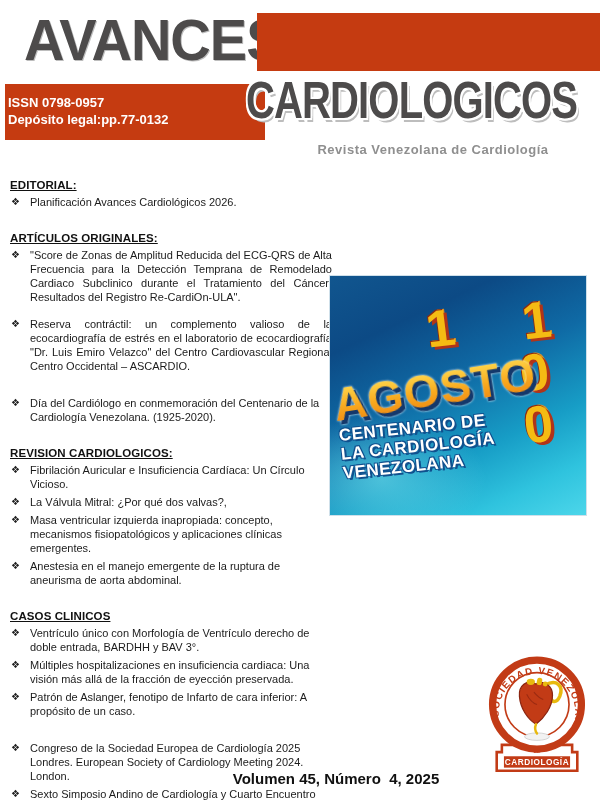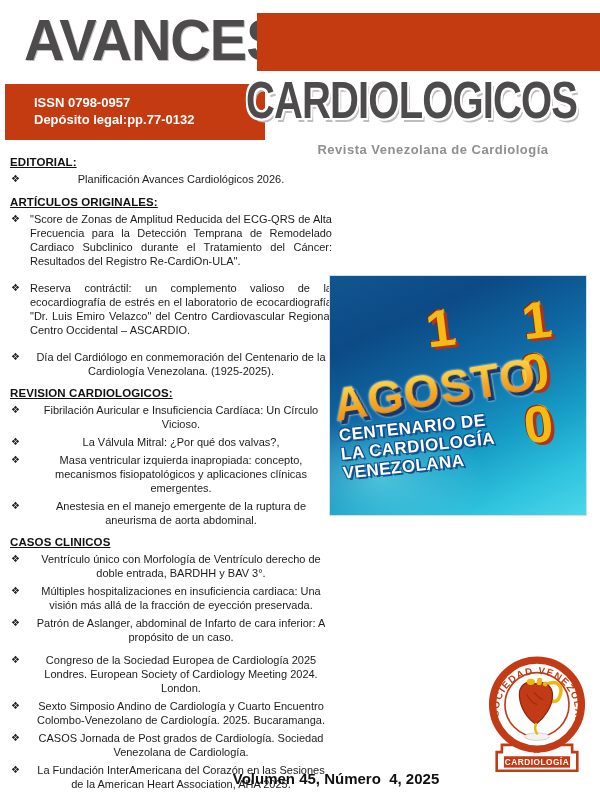--- a/index.html
+++ b/index.html
@@ -18,21 +18,21 @@
     text-shadow:1px 1px 0 #bdbdbd;
     white-space:nowrap;
   }
   .red-block-top{
     position:absolute;left:257px;top:13px;width:343px;height:58px;
     background:#c53b11;
   }
   .issn-banner{
     position:absolute;left:5px;top:84px;width:260px;height:56px;
     background:#c53b11;color:#ffffff;
-    padding:10px 0 0 29px;font-size:13px;font-weight:bold;line-height:17px;
+    padding:10px 0 0 3px;font-size:13px;font-weight:bold;line-height:17px;
   }
   .title-cardiologicos{
     position:absolute;left:246px;top:70px;z-index:3;
     font-size:46px;font-weight:bold;color:#4d4b4b;
     letter-spacing:-1px;transform:scaleX(0.87) scaleY(1.12);transform-origin:left top;
     white-space:nowrap;
     text-shadow:
       -2px -2px 0 #fff, 2px -2px 0 #fff, -2px 2px 0 #fff, 2px 2px 0 #fff,
       0 -2px 0 #fff, 0 2px 0 #fff, -2px 0 0 #fff, 2px 0 0 #fff,
       3px 3px 0 #bdbdbd;
@@ -40,31 +40,31 @@
   .subtitle{
     position:absolute;left:258px;top:142px;width:350px;z-index:3;
     text-align:center;color:#8f8f8f;font-size:13px;line-height:15px;
     letter-spacing:0.5px;font-weight:bold;
     text-shadow:1px 1px 0 #fff;
     white-space:nowrap;
   }
 
   
   .toc{position:absolute;left:8px;top:156px;width:324px;}
-  .toc-section{margin-bottom:9px;}
+  .toc-section{margin-bottom:9px;margin-top:23px;}
   .toc-heading{
     font-size:11.5px;font-weight:bold;text-decoration:underline;
     margin:0 0 4px 2px;color:#111;letter-spacing:0.1px;
   }
   .toc-item{display:flex;margin:0 0 4px 0;}
   .toc-bullet{
     flex:0 0 22px;text-align:left;padding-left:3px;
     font-size:10px;line-height:14px;color:#222;
   }
-  .toc-text{flex:1;font-size:11px;line-height:14px;color:#1b1b1b;text-align:center;}
+  .toc-text{flex:1;font-size:11px;line-height:14px;color:#1b1b1b;}
   .sec-originales .toc-item{margin-bottom:13px;}
   .sec-originales .toc-text{text-align:justify;}
   .sec-editorial .toc-item{margin-bottom:10px;}
 
   
   .poster{
     position:absolute;left:330px;top:276px;width:256px;height:239px;
     background:
       radial-gradient(ellipse 150px 90px at 20% 85%, rgba(120,230,240,0.55), rgba(120,230,240,0) 70%),
       linear-gradient(155deg,#11568f 0%, #0c4a85 22%, #0f6aa5 45%, #179dc6 68%, #2fc3de 85%, #4cd6ea 100%);
@@ -144,21 +144,21 @@
       </div>
       <div class="toc-item">
         <span class="toc-bullet">❖</span>
         <span class="toc-text">Reserva contráctil: un complemento valioso de la ecocardiografía de estrés en el laboratorio de ecocardiografía "Dr. Luis Emiro Velazco" del Centro Cardiovascular Regional Centro Occidental – ASCARDIO.</span>
       </div>
     </div>
 
     <div class="toc-section">
       <div class="toc-item">
         <span class="toc-bullet">❖</span>
-        <span class="toc-text">Día del Cardiólogo en conmemoración del Centenario de la Cardiología Venezolana.  (1925-2025).</span>
+        <span class="toc-text">Día del Cardiólogo en conmemoración del Centenario de la Cardiología Venezolana.  (1925-2020).</span>
       </div>
     </div>
 
     <div class="toc-section">
       <div class="toc-heading">REVISION CARDIOLOGICOS:</div>
       <div class="toc-item">
         <span class="toc-bullet">❖</span>
         <span class="toc-text">Fibrilación Auricular e Insuficiencia Cardíaca: Un Círculo Vicioso.</span>
       </div>
       <div class="toc-item">
@@ -180,21 +180,21 @@
       <div class="toc-item">
         <span class="toc-bullet">❖</span>
         <span class="toc-text">Ventrículo único con Morfología de Ventrículo derecho de doble entrada, BARDHH y BAV 3°.</span>
       </div>
       <div class="toc-item">
         <span class="toc-bullet">❖</span>
         <span class="toc-text">Múltiples hospitalizaciones en insuficiencia cardiaca: Una visión más allá de la fracción de eyección preservada.</span>
       </div>
       <div class="toc-item">
         <span class="toc-bullet">❖</span>
-        <span class="toc-text">Patrón de Aslanger, abdominal de Infarto de cara inferior: A propósito de un caso.</span>
+        <span class="toc-text">Patrón de Aslanger, fenotipo de Infarto de cara inferior: A propósito de un caso.</span>
       </div>
     </div>
 
     <div class="toc-section">
       <div class="toc-item">
         <span class="toc-bullet">❖</span>
         <span class="toc-text">Congreso de la Sociedad Europea de Cardiología 2025 Londres. European Society of Cardiology Meeting 2024. London.</span>
       </div>
       <div class="toc-item">
         <span class="toc-bullet">❖</span>

